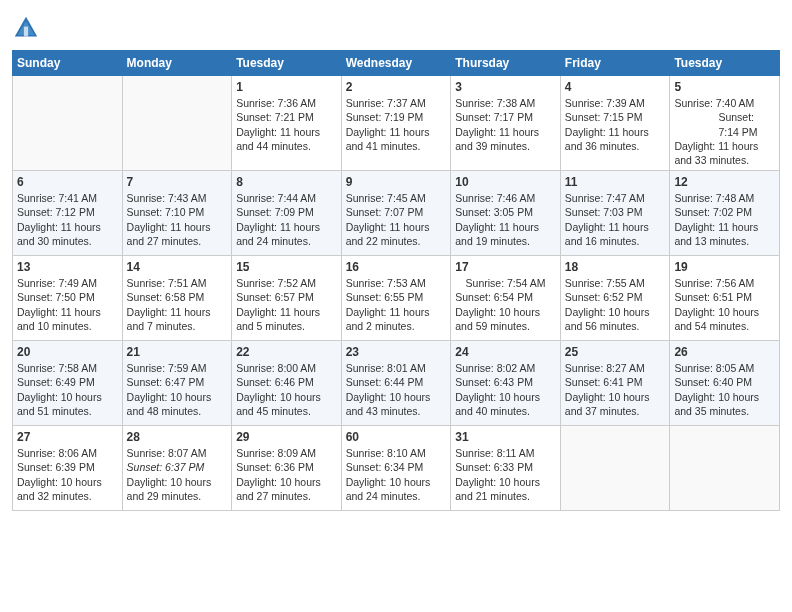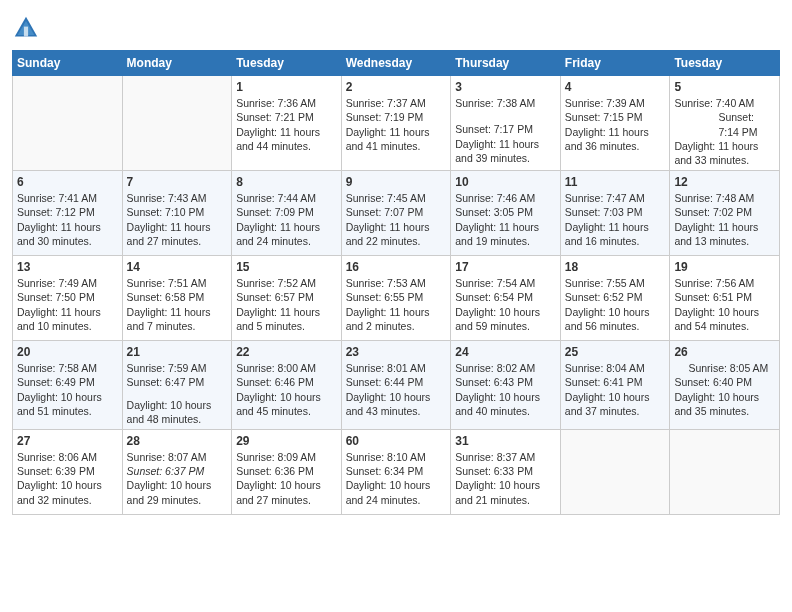--- a/index.html
+++ b/index.html
@@ -141,21 +141,21 @@
           </td>
           <td>
             <span class="day-num">2</span>
             <span style="display: block;">Sunrise: 7:37 AM</span>
             <span style="display: block;">Sunset: 7:19 PM</span>
             <span style="display: block;">Daylight: 11 hours and 41 minutes.</span>
           </td>
           <td>
             <span class="day-num">3</span>
             <span style="display: block;">Sunrise: 7:38 AM</span>
-            <span style="display: block; margin-top: 12px;">Sunset: 7:17 PM</span>
+            <span style="display: block;">Sunset: 7:17 PM</span>
             <span style="display: block;">Daylight: 11 hours and 39 minutes.</span>
           </td>
           <td>
             <span class="day-num">4</span>
             <span style="display: block;">Sunrise: 7:39 AM</span>
             <span style="display: block;">Sunset: 7:15 PM</span>
             <span style="display: block;">Daylight: 11 hours and 36 minutes.</span>
           </td>
           <td>
             <span class="day-num">5</span>
@@ -228,21 +228,21 @@
             <span style="display: block;">Daylight: 11 hours and 5 minutes.</span>
           </td>
           <td>
             <span class="day-num">16</span>
             <span style="display: block;">Sunrise: 7:53 AM</span>
             <span style="display: block;">Sunset: 6:55 PM</span>
             <span style="display: block;">Daylight: 11 hours and 2 minutes.</span>
           </td>
           <td>
             <span class="day-num">17</span>
-            <span style="display: block;">Sunrise: 7:54 AM</span>
+            <span style="display: block; text-align: center;">Sunrise: 7:54 AM</span>
             <span style="display: block;">Sunset: 6:54 PM</span>
             <span style="display: block;">Daylight: 10 hours and 59 minutes.</span>
           </td>
           <td>
             <span class="day-num">18</span>
             <span style="display: block;">Sunrise: 7:55 AM</span>
             <span style="display: block;">Sunset: 6:52 PM</span>
             <span style="display: block;">Daylight: 10 hours and 56 minutes.</span>
           </td>
           <td>
@@ -256,21 +256,21 @@
           <td>
             <span class="day-num">20</span>
             <span style="display: block;">Sunrise: 7:58 AM</span>
             <span style="display: block;">Sunset: 6:49 PM</span>
             <span style="display: block;">Daylight: 10 hours and 51 minutes.</span>
           </td>
           <td>
             <span class="day-num">21</span>
             <span style="display: block;">Sunrise: 7:59 AM</span>
             <span style="display: block;">Sunset: 6:47 PM</span>
-            <span style="display: block; margin-top: 8px;">Daylight: 10 hours and 48 minutes.</span>
+            <span style="display: block;">Daylight: 10 hours and 48 minutes.</span>
           </td>
           <td>
             <span class="day-num">22</span>
             <span style="display: block;">Sunrise: 8:00 AM</span>
             <span style="display: block;">Sunset: 6:46 PM</span>
             <span style="display: block;">Daylight: 10 hours and 45 minutes.</span>
           </td>
           <td>
             <span class="day-num">23</span>
             <span style="display: block;">Sunrise: 8:01 AM</span>
@@ -278,27 +278,27 @@
             <span style="display: block;">Daylight: 10 hours and 43 minutes.</span>
           </td>
           <td>
             <span class="day-num">24</span>
             <span style="display: block;">Sunrise: 8:02 AM</span>
             <span style="display: block;">Sunset: 6:43 PM</span>
             <span style="display: block;">Daylight: 10 hours and 40 minutes.</span>
           </td>
           <td>
             <span class="day-num">25</span>
-            <span style="display: block;">Sunrise: 8:04 AM</span>
+            <span style="display: block;">Sunrise: 8:27 AM</span>
             <span style="display: block;">Sunset: 6:41 PM</span>
             <span style="display: block;">Daylight: 10 hours and 37 minutes.</span>
           </td>
           <td>
             <span class="day-num">26</span>
-            <span style="display: block; margin-left: 14px;">Sunrise: 8:05 AM</span>
+            <span style="display: block;">Sunrise: 8:05 AM</span>
             <span style="display: block;">Sunset: 6:40 PM</span>
             <span style="display: block;">Daylight: 10 hours and 35 minutes.</span>
           </td>
         </tr>
         <tr>
           <td>
             <span class="day-num">27</span>
             <span style="display: block;">Sunrise: 8:06 AM</span>
             <span style="display: block;">Sunset: 6:39 PM</span>
             <span style="display: block;">Daylight: 10 hours and 32 minutes.</span>
@@ -316,21 +316,21 @@
             <span style="display: block;">Daylight: 10 hours and 27 minutes.</span>
           </td>
           <td>
             <span class="day-num">60</span>
             <span style="display: block;">Sunrise: 8:10 AM</span>
             <span style="display: block;">Sunset: 6:34 PM</span>
             <span style="display: block;">Daylight: 10 hours and 24 minutes.</span>
           </td>
           <td>
             <span class="day-num">31</span>
-            <span style="display: block;">Sunrise: 8:37 AM</span>
+            <span style="display: block;">Sunrise: 8:11 AM</span>
             <span style="display: block;">Sunset: 6:33 PM</span>
             <span style="display: block;">Daylight: 10 hours and 21 minutes.</span>
           </td>
           <td class="empty"></td>
           <td class="empty"></td>
         </tr>
       </tbody>
   </table>
 </div>
 

